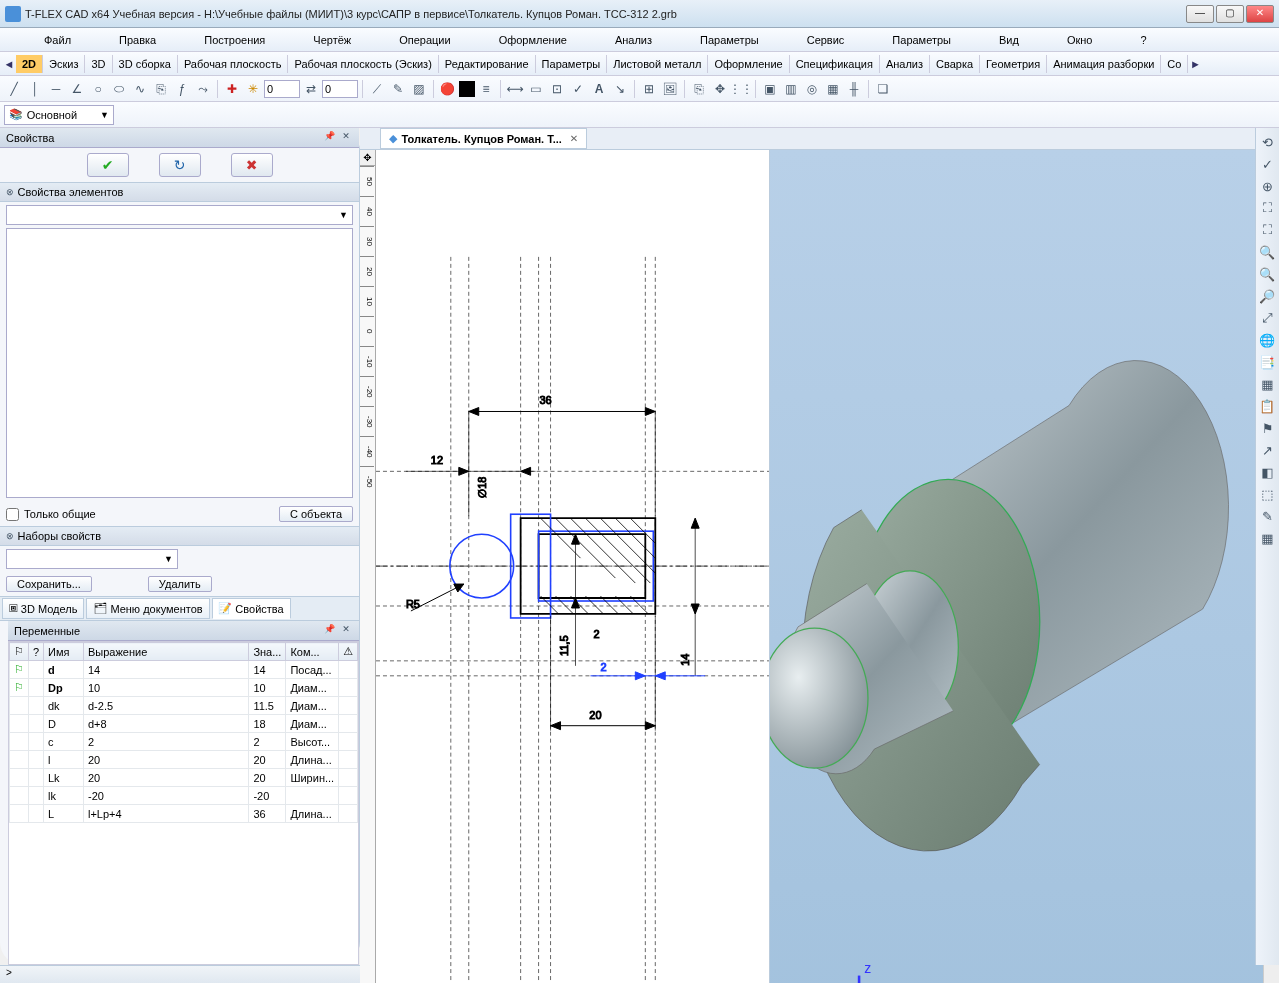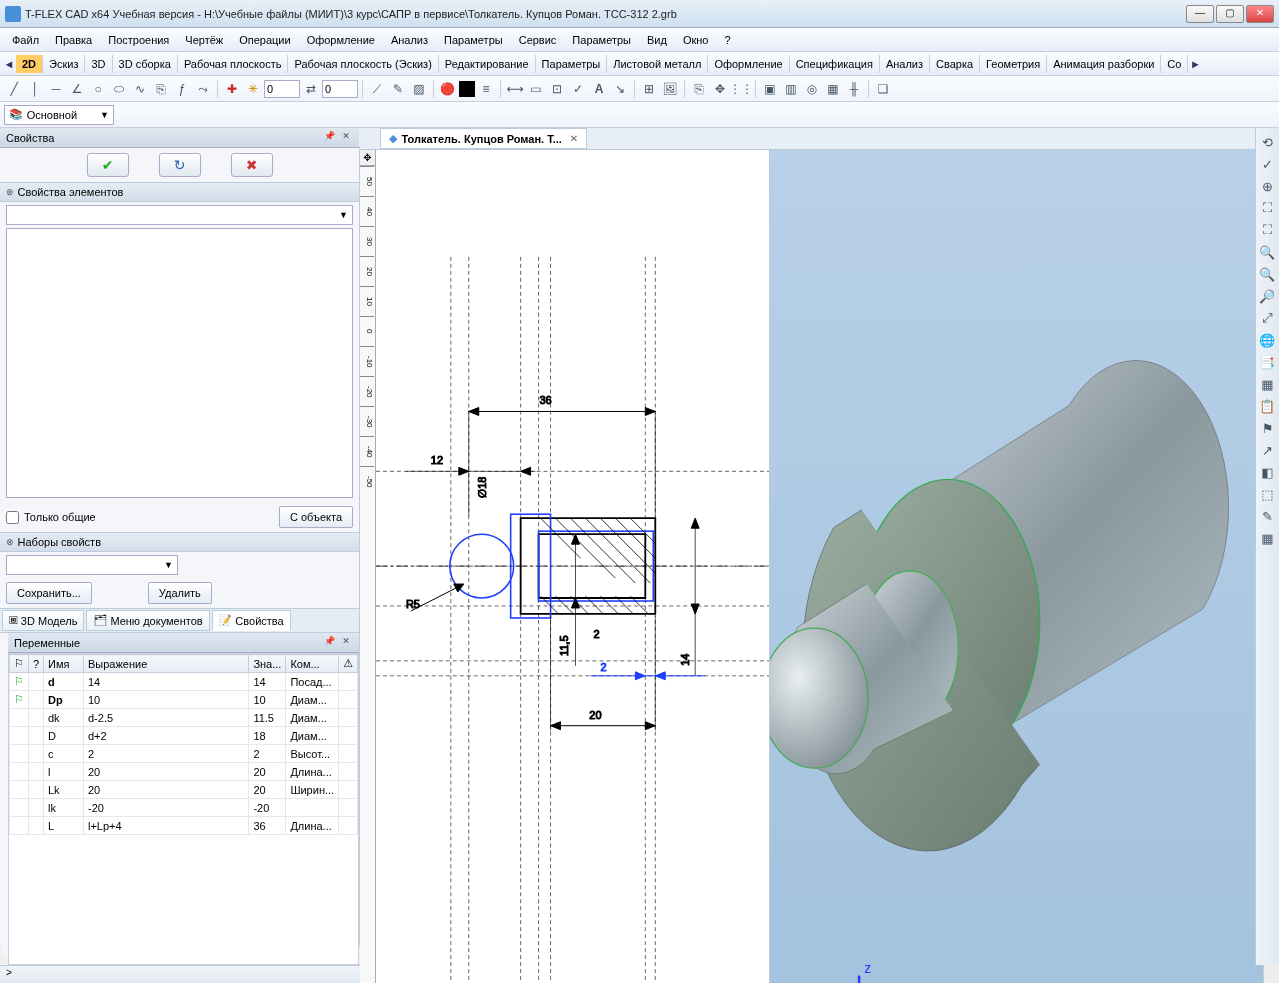--- a/index.html
+++ b/index.html
@@ -3,21 +3,21 @@
 <meta charset="utf-8">
 <style>
 * { box-sizing: border-box; margin: 0; padding: 0; font-family: Tahoma, Arial, sans-serif; font-size: 11px; }
 body { background: #f0f0f0; width: 1279px; height: 983px; overflow: hidden; }
 .titlebar { height: 28px; background: linear-gradient(#e8f0f8, #cde0f0); border-bottom: 1px solid #9ab; display: flex; align-items: center; padding: 0 5px; color: #222; }
 .titlebar .icon { width: 16px; height: 16px; background: #4a90d9; border-radius: 2px; margin-right: 4px; }
 .titlebar .spacer { flex: 1; }
 .winbtn { width: 28px; height: 18px; background: linear-gradient(#f8f8f8,#e0e0e0); border: 1px solid #888; margin-left: 2px; text-align: center; line-height: 14px; font-size: 10px; border-radius: 2px; }
 .winbtn.close { background: linear-gradient(#f88,#d44); color: #fff; }
 .menubar { height: 24px; background: linear-gradient(#fafcff,#e6eef8); border-bottom: 1px solid #ccd; padding: 0 4px; display: flex; align-items: center; }
-.menubar span { padding: 3px 8px; cursor: default; }
+.menubar span { padding: 3px 8px; cursor: default; margin-left: 32px; }
 .tabbar { height: 24px; background: linear-gradient(#fafcff,#e6eef8); border-bottom: 1px solid #ccd; padding: 0 2px; display: flex; align-items: center; overflow: hidden; white-space: nowrap; }
 .tabbar .tab { padding: 3px 6px; border-right: 1px solid #ccd; cursor: default; font-size: 11px; }
 .tabbar .tab.active { background: #ffcc66; color: #000; font-weight: bold; }
 .tabbar .arrow { width: 14px; text-align: center; color: #336; }
 .iconrow { height: 26px; background: linear-gradient(#fafcff,#eef3fa); border-bottom: 1px solid #ccd; display: flex; align-items: center; padding: 0 4px; gap: 1px; }
 .ibtn { width: 20px; height: 20px; border: 1px solid transparent; display: flex; align-items: center; justify-content: center; font-size: 12px; color: #456; border-radius: 2px; }
 .isep { width: 1px; height: 18px; background: #ccd; margin: 0 3px; }
 .numinput { width: 36px; height: 18px; border: 1px solid #aac; background: #fff; font-size: 11px; padding: 0 2px; }
 .layer-combo { height: 20px; border: 1px solid #aac; background: #fff; padding: 0 4px; display: flex; align-items: center; gap: 4px; font-size: 11px; min-width: 110px; }
 .colorbtn { width: 16px; height: 16px; }
@@ -31,21 +31,21 @@
 .propbtn.ok { color: #2a2; }
 .propbtn.refresh { color: #26a; }
 .propbtn.cancel { color: #c33; }
 .section-hdr { height: 20px; background: linear-gradient(#e4ecf4,#d4dce8); border: 1px solid #bcd; border-left: 0; border-right: 0; padding: 2px 6px; display: flex; align-items: center; gap: 4px; }
 .section-hdr .chev { font-size: 9px; color: #456; }
 .dropdown { height: 20px; border: 1px solid #aac; background: #fff; margin: 3px 6px; display: flex; align-items: center; padding: 0 4px; }
 .dropdown .arrow { margin-left: auto; font-size: 9px; }
 .listbox { flex: 0 0 auto; height: 270px; margin: 0 6px 4px 6px; border: 1px solid #aac; background: #fff; }
 .rowbar { display: flex; align-items: center; gap: 8px; padding: 4px 6px; }
 .rowbar input[type=checkbox] { margin-right: 2px; }
-.smallbtn { height: 22px; padding: 0 10px; border: 1px solid #aac; background: linear-gradient(#fff,#e4ecf4); border-radius: 2px; font-size: 11px; }
+.smallbtn { height: 16px; padding: 0 10px; border: 1px solid #aac; background: linear-gradient(#fff,#e4ecf4); border-radius: 2px; font-size: 11px; }
 .bottomtabs { height: 24px; background: #e4ecf4; border-top: 1px solid #bcd; display: flex; align-items: center; padding: 0 2px; gap: 2px; }
 .bottomtabs .btab { padding: 3px 6px; border: 1px solid #bcd; background: linear-gradient(#fff,#e8f0f8); font-size: 11px; display: flex; align-items: center; gap: 3px; }
 .bottomtabs .btab.active { background: #fff; border-bottom-color: #fff; }
 .varspanel { border-top: 1px solid #bcd; display: flex; flex-direction: column; flex: 1; min-height: 0; padding-left: 8px; }
 .vartable { flex: 1; overflow: auto; background: #fff; border: 1px solid #ccd; }
 .vartable table { width: 100%; border-collapse: collapse; }
 .vartable th { background: linear-gradient(#f4f8fc,#e4ecf4); border: 1px solid #ccd; padding: 2px 4px; text-align: left; font-weight: normal; font-size: 11px; }
 .vartable td { border: 1px solid #e4e8ec; padding: 1px 4px; font-size: 11px; height: 18px; }
 .vartable td.flag { width: 14px; color: #2a2; text-align: center; }
 .vartable td.name.bold { font-weight: bold; }
@@ -280,21 +280,21 @@
                 <td class="name">dk</td>
                 <td>d-2.5</td>
                 <td>11.5</td>
                 <td>Диам...</td>
                 <td></td>
               </tr>
               <tr>
                 <td class="flag"></td>
                 <td></td>
                 <td class="name">D</td>
-                <td>d+2</td>
+                <td>d+8</td>
                 <td>18</td>
                 <td>Диам...</td>
                 <td></td>
               </tr>
               <tr>
                 <td class="flag"></td>
                 <td></td>
                 <td class="name">c</td>
                 <td>2</td>
                 <td>2</td>

